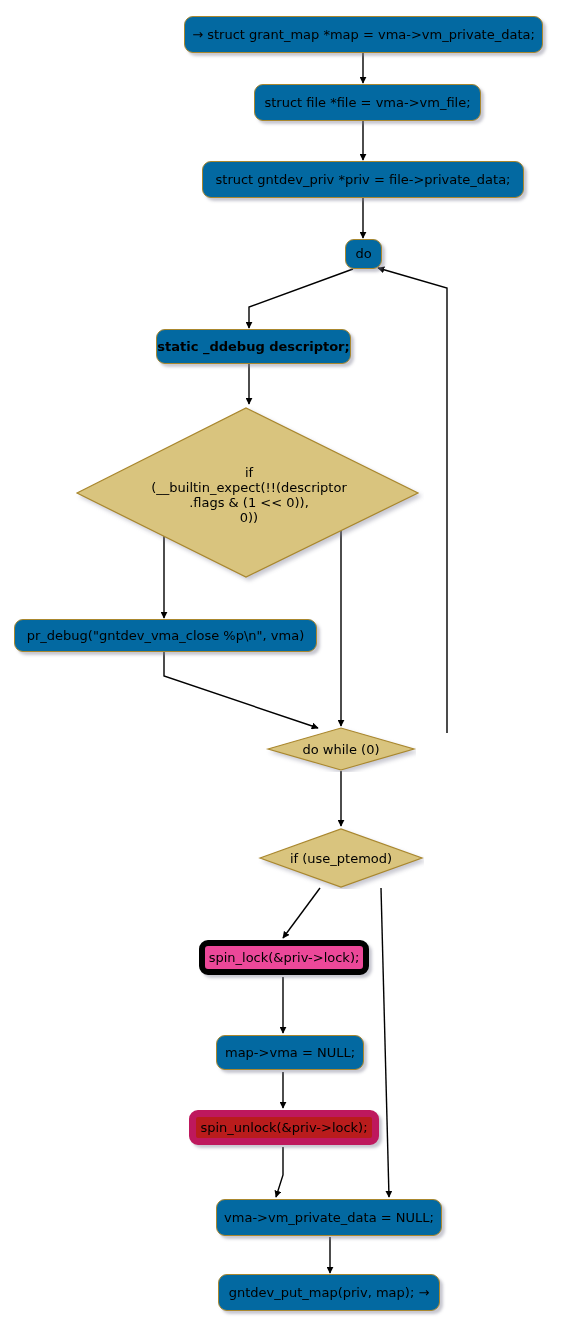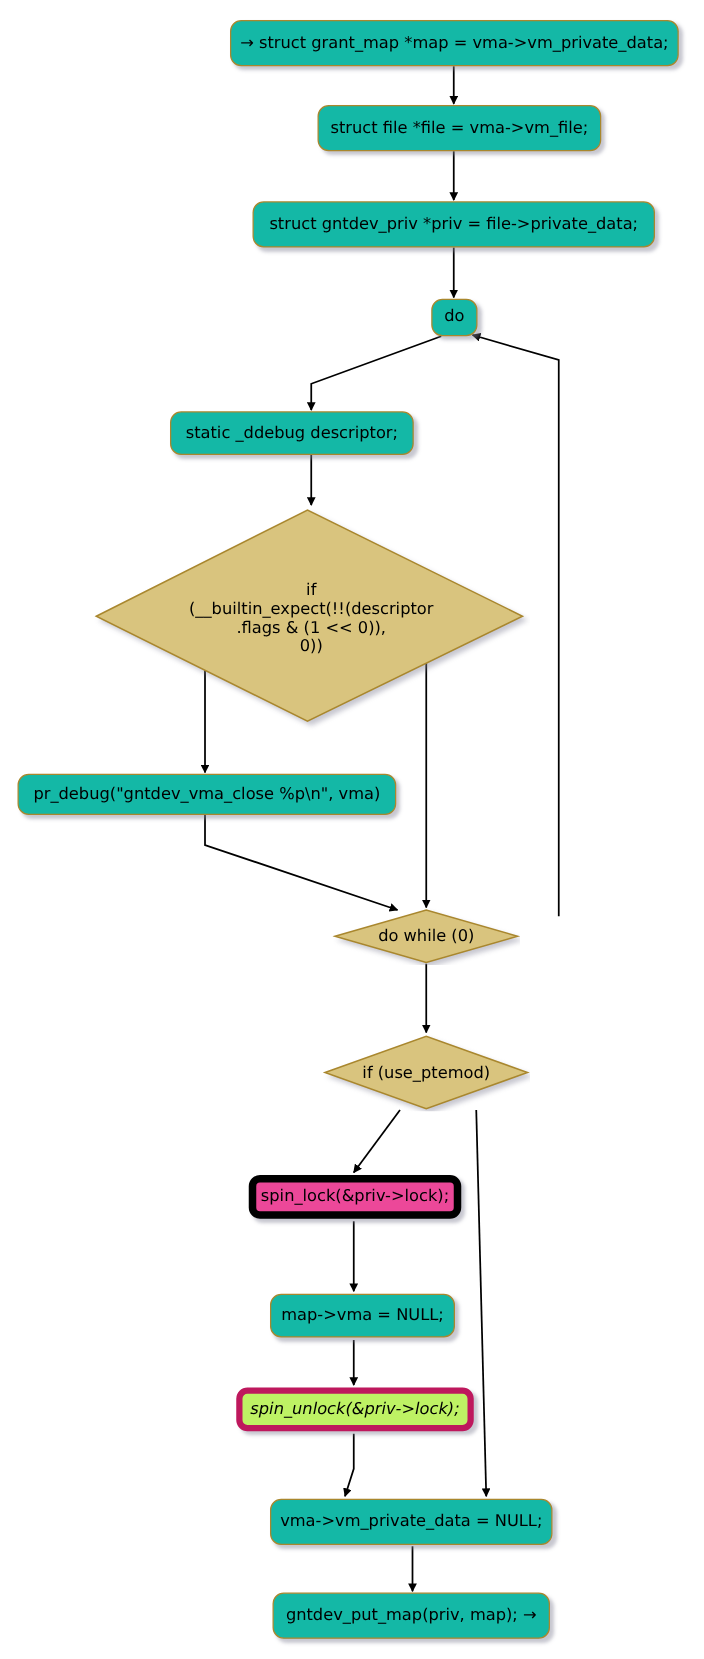--- a/index.html
+++ b/index.html
@@ -32,35 +32,34 @@
     display: flex;
     align-items: center;
     justify-content: center;
     text-align: center;
     color: #000000;
     font-size: 13px;
     line-height: 15px;
     white-space: pre;
   }
   .rect {
-    background: #14b8a6;
+    background: #0369a1;
     border: 1px solid #A9872E;
     border-radius: 9px;
     box-shadow: 3px 3px 3px rgba(130,130,150,0.45);
     padding: 4px 10px 5px 10px;
   }
   .rect.red {
     background: #ec4899;
     border: 6px solid #000000;
     align-items: center;
   }
   .rect.green {
-    background: #bef264;
-    border: 5px solid #be185d;
-    font-style: italic;
+    background: #b91c1c;
+    border: 7px solid #be185d;
   }
   .diamond-wrap {
     position: absolute;
   }
   .diamond-wrap svg {
     position: absolute;
     left: 0;
     top: 0;
   }
   .diamond-label {
@@ -133,21 +132,21 @@
   </div>
 
   <div class="node rect" style="left:202px; top:161px; width:322px; height:37px;">
     <span>struct gntdev_priv *priv = file-&gt;private_data;</span>
   </div>
 
   <div class="node rect" style="left:345px; top:239px; width:37px; height:30px;">
     <span>do</span>
   </div>
 
-  <div class="node rect" style="left:136px; top:329px; width:195px; height:35px;">
+  <div class="node rect" style="left:156px; top:329px; width:195px; height:35px;font-weight:bold;">
     <span>static _ddebug descriptor;</span>
   </div>
 
   <div class="diamond-wrap" style="left:74px; top:405px; width:350px; height:180px;">
     <svg width="350" height="180" viewBox="0 0 350 180" xmlns="http://www.w3.org/2000/svg">
       <polygon points="3,88 172,3 344,88 172,172" fill="#D9C47E" stroke="#A9872E" stroke-width="1.2" style="filter: drop-shadow(3px 3px 2px rgba(130,130,150,0.45));"></polygon>
     </svg>
     <div class="diamond-label" style="padding-bottom:8px;">if
 (__builtin_expect(!!(descriptor
 .flags &amp; (1 &lt;&lt; 0)),

